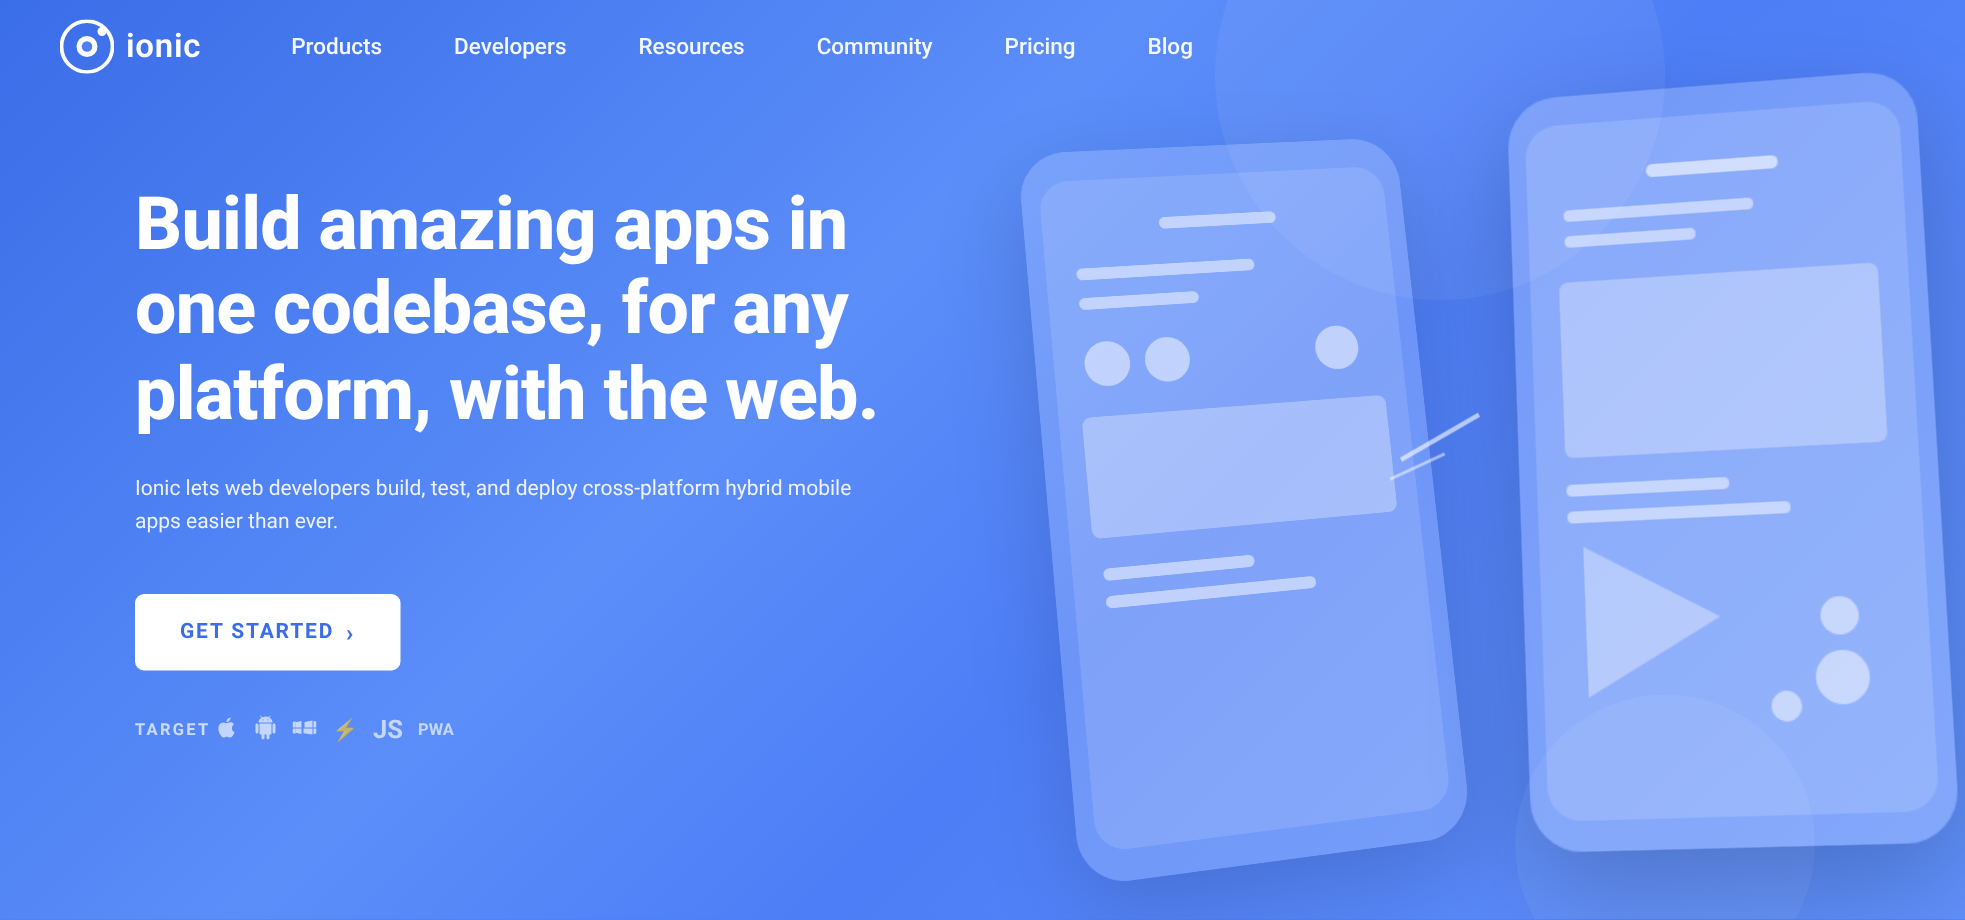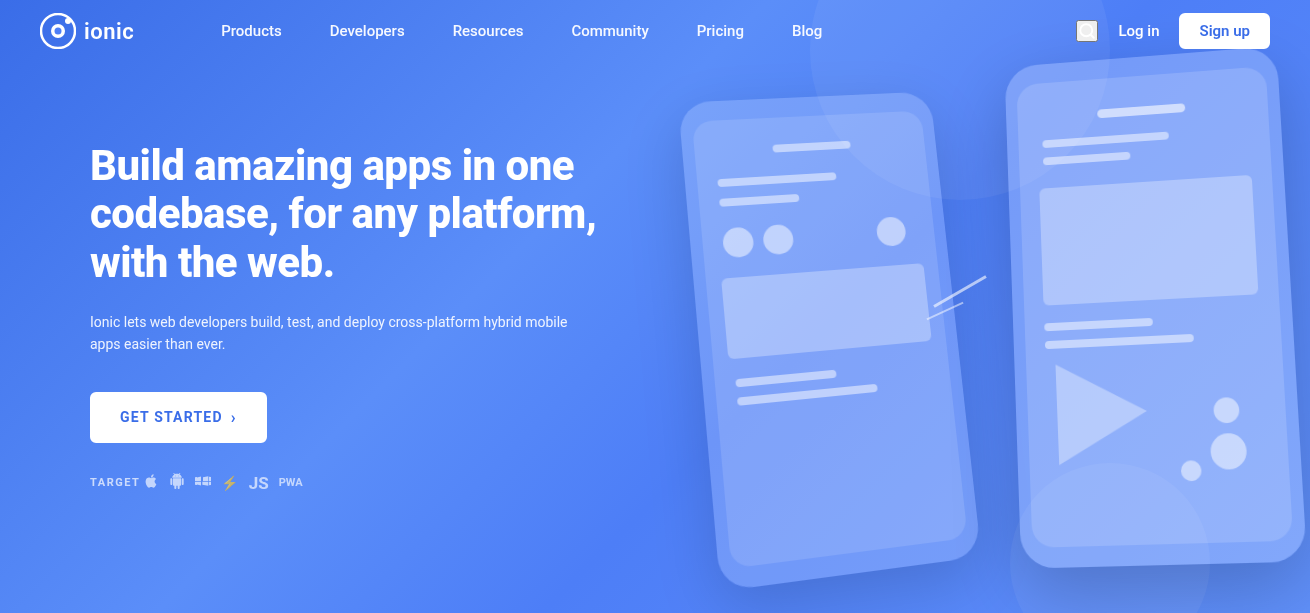--- a/index.html
+++ b/index.html
@@ -52,21 +52,20 @@
       font-size: 22px;
       font-weight: 600;
       letter-spacing: 0.5px;
     }
 
     .nav-links {
       display: flex;
       align-items: center;
       gap: 48px;
       flex: 1;
-      margin-left: 27px;
     }
 
     .nav-link {
       color: #fff;
       font-size: 15px;
       font-weight: 500;
       text-decoration: none;
       cursor: pointer;
       opacity: 0.95;
     }
@@ -107,26 +106,25 @@
     
     .hero {
       position: relative;
       z-index: 5;
       padding: 60px 0 0 90px;
       max-width: 600px;
     }
 
     .hero-title {
       color: #fff;
-      font-size: 42px;
+      font-size: 49px;
       font-weight: 800;
       line-height: 1.15;
       margin-bottom: 24px;
       letter-spacing: -0.5px;
-      margin-top: 20px;
     }
 
     .hero-subtitle {
       color: rgba(255,255,255,0.9);
       font-size: 14px;
       line-height: 1.6;
       margin-bottom: 36px;
       max-width: 480px;
     }
 
@@ -331,30 +329,20 @@
 
     <div class="nav-links">
       <a class="nav-link" href="#">Products</a>
       <a class="nav-link" href="#">Developers</a>
       <a class="nav-link" href="#">Resources</a>
       <a class="nav-link" href="#">Community</a>
       <a class="nav-link" href="#">Pricing</a>
       <a class="nav-link" href="#">Blog</a>
     </div>
 
-    <div class="nav-right">
-      <button class="search-icon-btn" aria-label="Search">
-        <svg width="18" height="18" viewBox="0 0 24 24" fill="none" stroke="white" stroke-width="2.5" stroke-linecap="round" stroke-linejoin="round">
-          <circle cx="11" cy="11" r="8"></circle>
-          <line x1="21" y1="21" x2="16.65" y2="16.65"></line>
-        </svg>
-      </button>
-      <a class="login-link" href="#">Log in</a>
-      <a class="signup-btn" href="#">Sign up</a>
-    </div>
   </nav>
 
   <div class="hero">
     <h1 class="hero-title">Build amazing apps in one codebase, for any platform, with the web.</h1>
     <p class="hero-subtitle">Ionic lets web developers build, test, and deploy cross-platform hybrid mobile apps easier than ever.</p>
 
     <a class="get-started-btn" href="#">
       <span>GET STARTED</span>
       <span class="arrow">›</span>
     </a>

